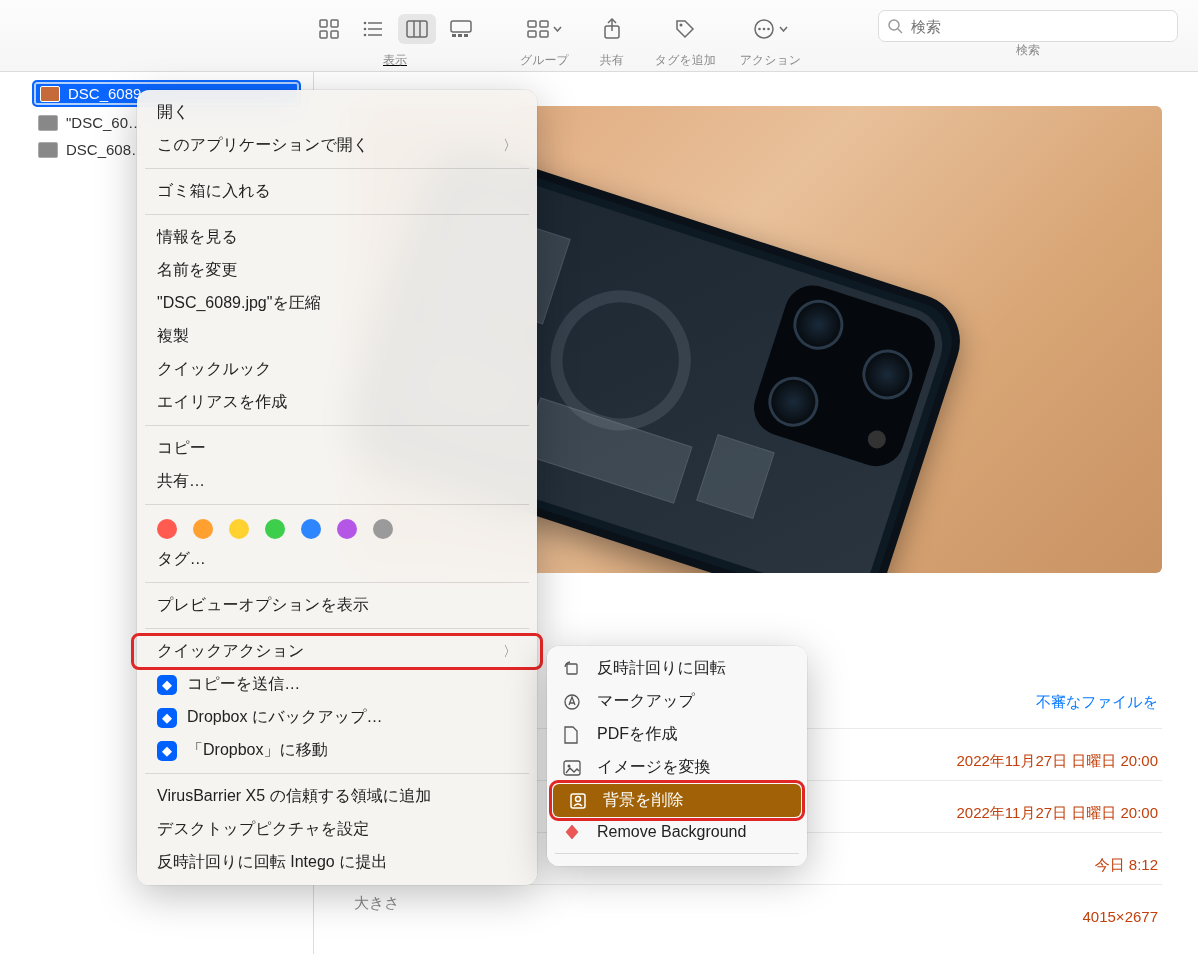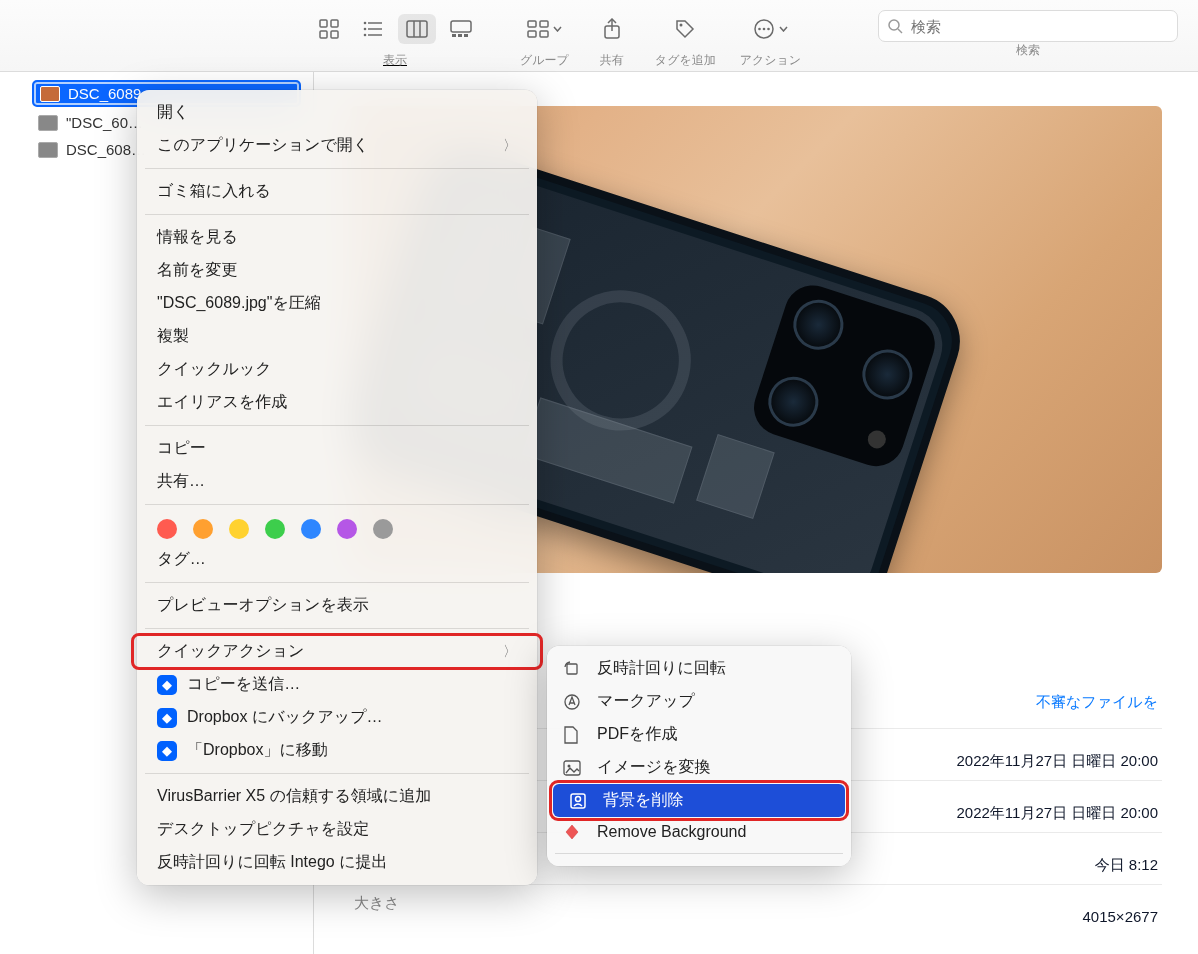--- a/index.html
+++ b/index.html
@@ -104,21 +104,21 @@
     }
 
     
     .meta-box { margin-top: 120px; }
     .meta-row {
       display: flex; justify-content: space-between;
       padding: 9px 4px; border-bottom: 1px solid #eaeaea;
       font-size: 15px;
     }
     .meta-label { color: #888; }
-    .meta-value { color: #0f172a; margin-top: 14px; }
+    .meta-value { color: #c2410c; margin-top: 14px; }
     .meta-header-row {
       display: flex; justify-content: space-between; align-items: flex-start;
       padding: 0 4px 16px; border-bottom: 1px solid #eaeaea;
     }
     .more-link { color: #0a7aff; font-size: 15px; }
     .size-row { display:flex; justify-content:space-between; padding:9px 4px; font-size:15px;}
 
     
     .context-menu {
       position: absolute;
@@ -150,33 +150,33 @@
     .dropbox-icon {
       width: 20px; height: 20px; background: #0061fe; border-radius: 5px;
       display: flex; align-items: center; justify-content: center;
       color: #fff; font-size: 13px;
     }
 
     
     .submenu {
       position: absolute;
       left: 547px; top: 646px;
-      width: 304px;
+      width: 260px;
       background: rgba(248, 248, 248, 0.97);
       border-radius: 12px;
       box-shadow: 0 10px 40px rgba(0,0,0,0.25), 0 0 0 0.5px rgba(0,0,0,0.1);
       padding: 6px 0;
     }
     .sm-item {
       padding: 6px 16px; font-size: 16px; color: #222;
       display: flex; align-items: center; gap: 12px;
     }
     .sm-item .sm-icon { width: 22px; color: #555; display:flex; align-items:center; }
     .sm-item.selected {
-      background: #1d4ed8; color: #fff; margin: 0 6px; border-radius: 6px;
+      background: #a16207; color: #fff; margin: 0 6px; border-radius: 6px;
       position: relative;
     }
     .sm-item.selected::before {
       content: ''; position: absolute; inset: -4px;
       border: 3px solid #e02626; border-radius: 9px; pointer-events: none;
     }
     .sm-item.selected .sm-icon { color: #fff; }
     .sm-sep { height: 1px; background: rgba(0,0,0,0.12); margin: 6px 8px; }
 
     svg { display: block; }

